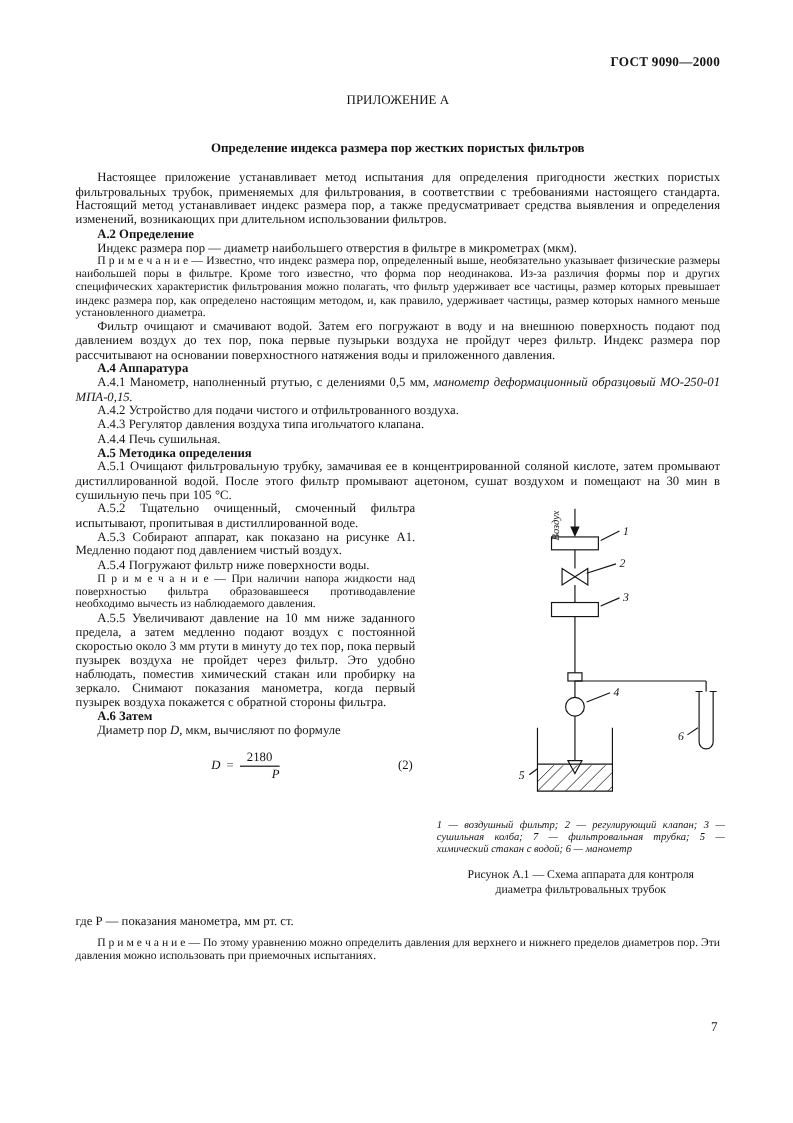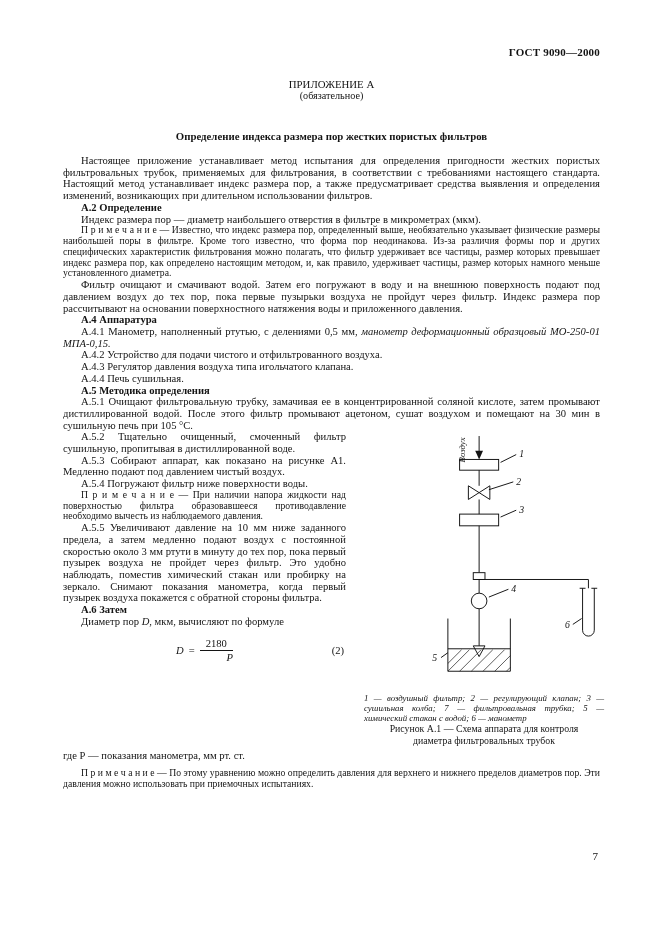--- a/index.html
+++ b/index.html
@@ -17,42 +17,41 @@
   p { font-size:10.6px; line-height:11.7px; text-align:justify; text-indent:18px; }
   p.heading { font-weight:bold; }
   p.note { font-size:9.7px; line-height:10.8px; }
   .it { font-style:italic; }
   .two-col { display:flex; margin-top:0; }
   .col-left { width:283px; flex:0 0 283px; }
   .col-right { flex:1; padding-left:16px; padding-top:2px; }
   .col-left p { }
   .figure-wrap { text-align:center; }
   .legend { font-size:8.8px; line-height:10px; font-style:italic; text-align:justify; margin-top:4px; padding:0 2px; }
-  .caption { font-size:9.8px; line-height:11.5px; text-align:center; padding:0 14px; }
+  .caption { font-size:9.8px; line-height:11.5px; text-align:center; margin-top:12px; padding:0 14px; }
   .formula-row { position:relative; text-align:center; margin:10px 0 8px 0; font-size:10.6px; }
   .formula { display:inline-flex; align-items:center; gap:5px; }
   .frac { display:inline-block; text-align:right; vertical-align:middle; }
   .frac .num { display:block; border-bottom:1px solid #141414; padding:0 6px 1px 6px; }
   .frac .den { display:block; padding-top:1px; }
   .formula-tag { position:absolute; right:2px; top:50%; transform:translateY(-50%); }
-  .where-line { text-indent:0; margin-top:4px; }
+  .where-line { text-indent:0; margin-top:16px; }
   .final-note { margin-top:6px; }
   .page-number { position:absolute; right:63px; top:850px; font-size:11px; }
   svg text { font-family:"Liberation Serif", serif; }
 </style>
 </head>
 <body>
 
 <div class="page">
 
   <div class="doc-code">ГОСТ 9090—2000</div>
 
   <div class="appendix">
     <div>ПРИЛОЖЕНИЕ А</div>
-    <div class="sub">(обязательное)</div>
   </div>
 
   <div class="main-title">Определение индекса размера пор жестких пористых фильтров</div>
 
   <p>Настоящее приложение устанавливает метод испытания для определения пригодности жестких пористых фильтровальных трубок, применяемых для фильтрования, в соответствии с требованиями настоящего стандарта. Настоящий метод устанавливает индекс размера пор, а также предусматривает средства выявления и определения изменений, возникающих при длительном использовании фильтров.</p>
 
   <p class="heading">А.2 Определение</p>
   <p>Индекс размера пор — диаметр наибольшего отверстия в фильтре в микрометрах (мкм).</p>
   <p class="note">П р и м е ч а н и е — Известно, что индекс размера пор, определенный выше, необязательно указывает физические размеры наибольшей поры в фильтре. Кроме того известно, что форма пор неодинакова. Из-за различия формы пор и других специфических характеристик фильтрования можно полагать, что фильтр удерживает все частицы, размер которых превышает индекс размера пор, как определено настоящим методом, и, как правило, удерживает частицы, размер которых намного меньше установленного диаметра.</p>
 
@@ -62,21 +61,21 @@
   <p><span>А.4.1 Манометр, наполненный ртутью, с делениями 0,5 мм, </span><span class="it">манометр деформационный образцовый МО-250-01 МПА-0,15.</span></p>
   <p>А.4.2 Устройство для подачи чистого и отфильтрованного воздуха.</p>
   <p>А.4.3 Регулятор давления воздуха типа игольчатого клапана.</p>
   <p>А.4.4 Печь сушильная.</p>
 
   <p class="heading">А.5 Методика определения</p>
   <p>А.5.1 Очищают фильтровальную трубку, замачивая ее в концентрированной соляной кислоте, затем промывают дистиллированной водой. После этого фильтр промывают ацетоном, сушат воздухом и помещают на 30 мин в сушильную печь при 105 °С.</p>
 
   <div class="two-col">
     <div class="col-left">
-      <p>А.5.2 Тщательно очищенный, смоченный фильтр сушильную, пропитывая в дистиллированной воде.</p>
+      <p>А.5.2 Тщательно очищенный, смоченный фильтра испытывают, пропитывая в дистиллированной воде.</p>
       <p>А.5.3 Собирают аппарат, как показано на рисунке А1. Медленно подают под давлением чистый воздух.</p>
       <p>А.5.4 Погружают фильтр ниже поверхности воды.</p>
       <p class="note">П р и м е ч а н и е — При наличии напора жидкости над поверхностью фильтра образовавшееся противодавление необходимо вычесть из наблюдаемого давления.</p>
       <p>А.5.5 Увеличивают давление на 10 мм ниже заданного предела, а затем медленно подают воздух с постоянной скоростью около 3 мм ртути в минуту до тех пор, пока первый пузырек воздуха не пройдет через фильтр. Это удобно наблюдать, поместив химический стакан или пробирку на зеркало. Снимают показания манометра, когда первый пузырек воздуха покажется с обратной стороны фильтра.</p>
       <p class="heading">А.6 Затем</p>
       <p><span>Диаметр пор </span><span class="it">D</span><span>, мкм, вычисляют по формуле</span></p>
       <div class="formula-row">
         <span class="formula">
           <span class="it">D</span>
           <span>=</span>

